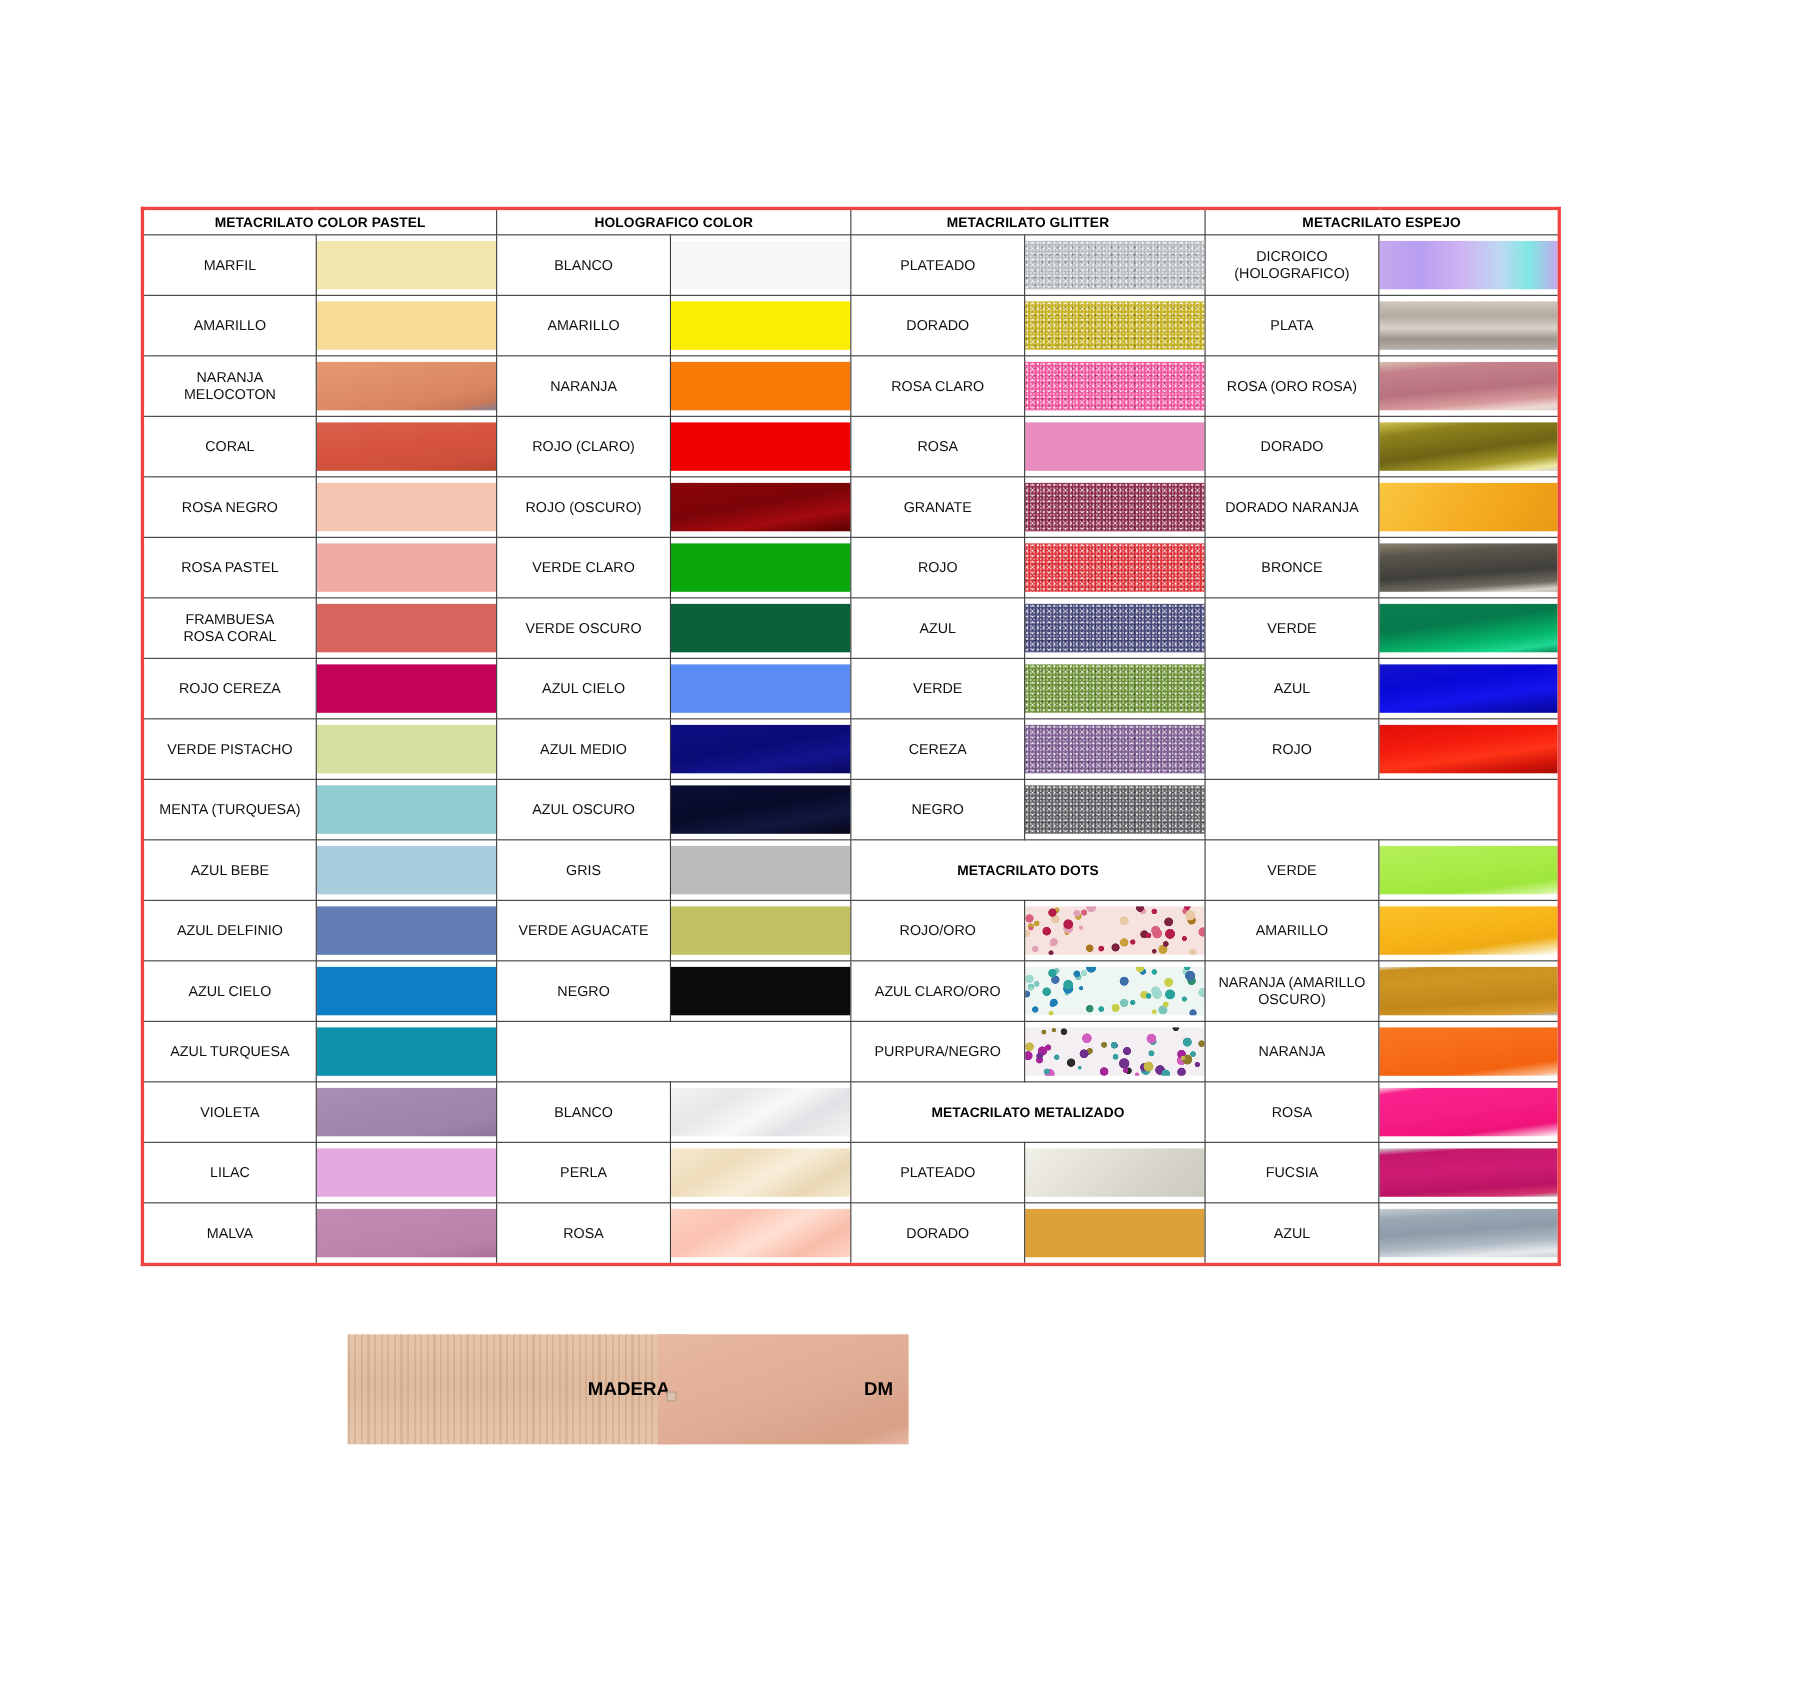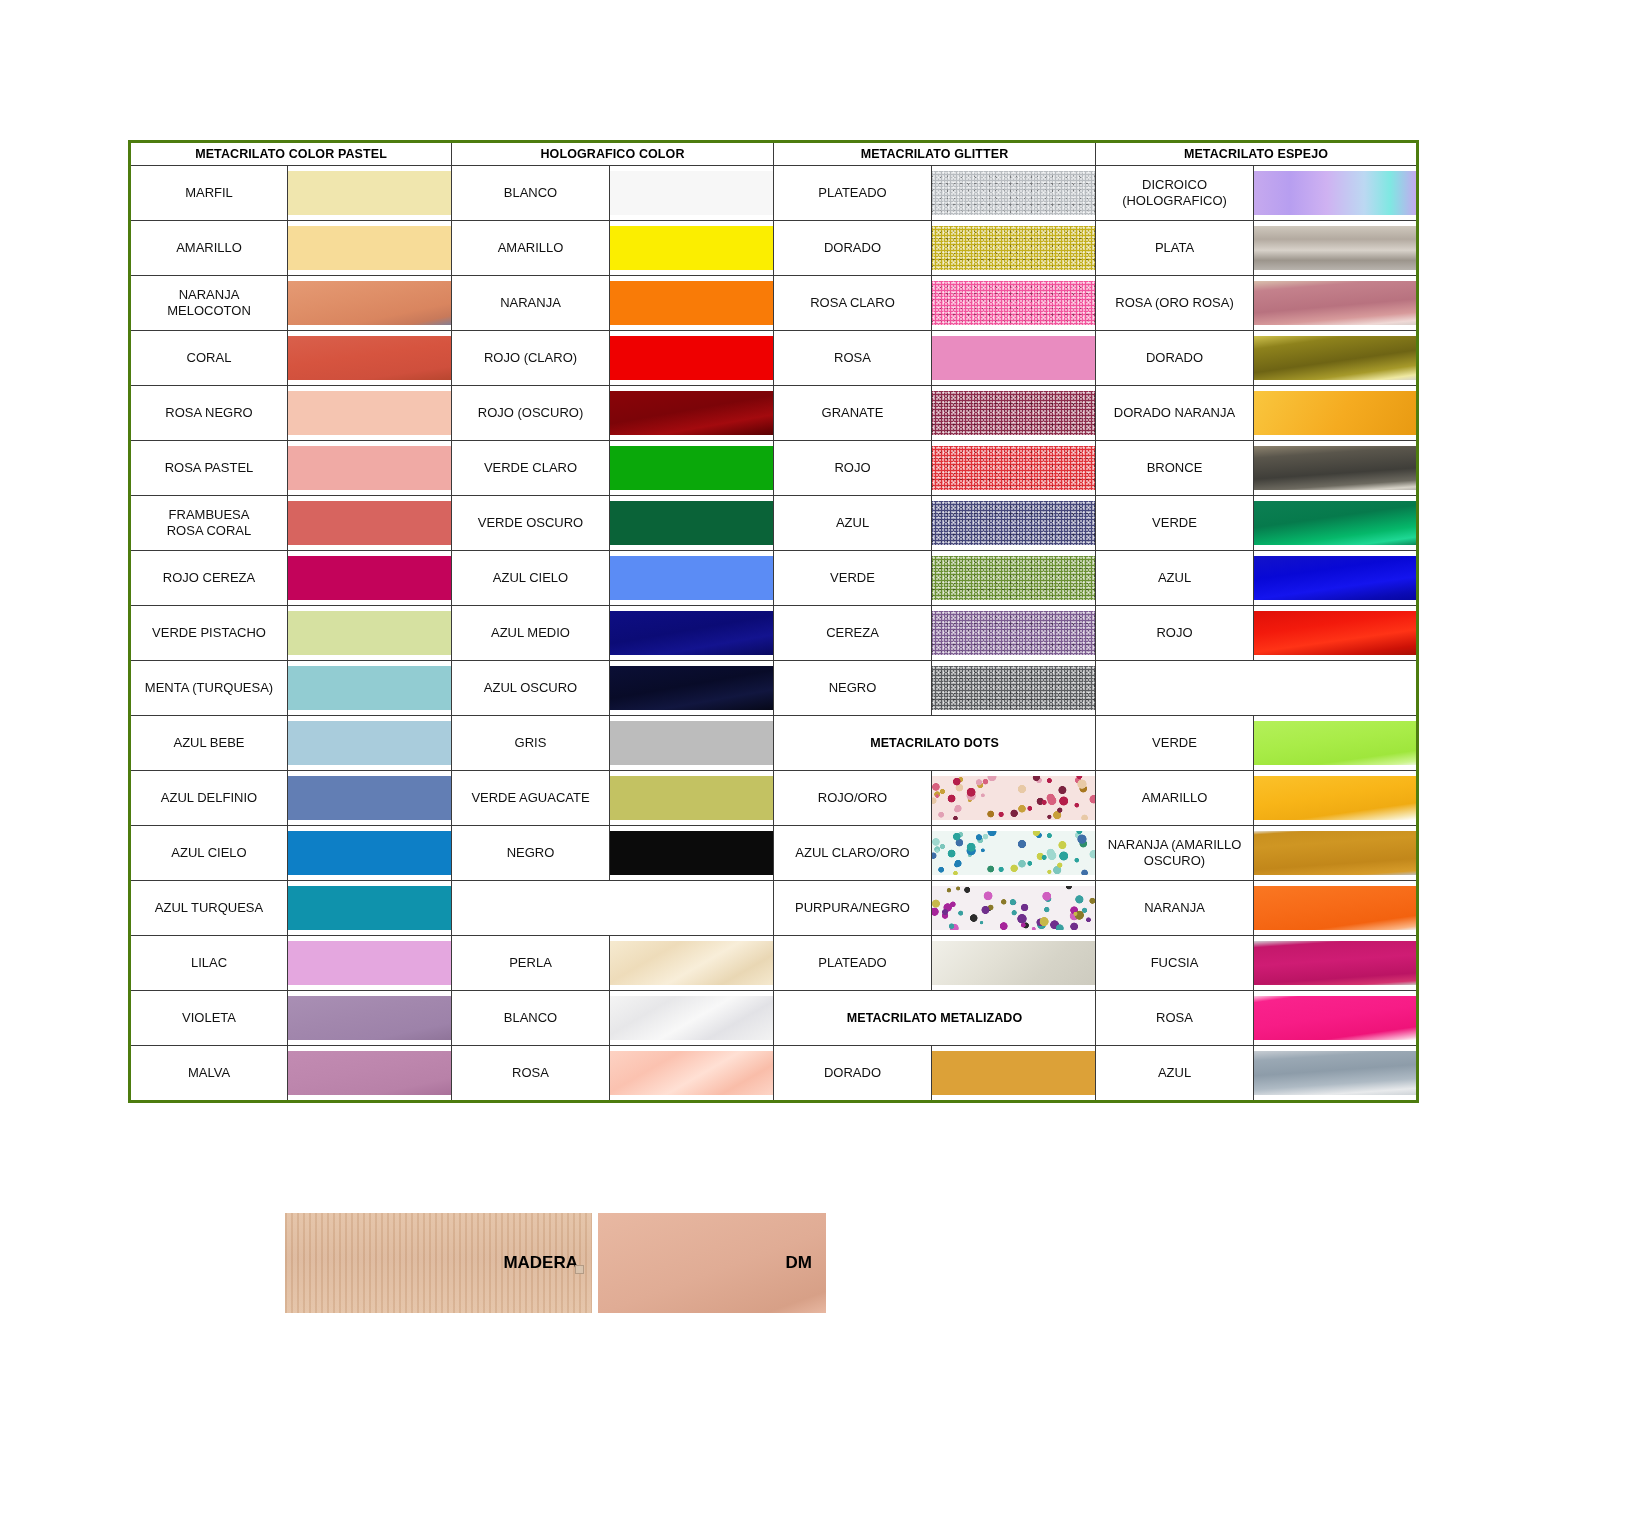--- a/index.html
+++ b/index.html
@@ -12,21 +12,21 @@
     border-collapse:collapse;
     table-layout:fixed;
   }
   table.chart td{
     border:1.5px solid #3a3a3a;
     padding:0;
     vertical-align:middle;
     background:#ffffff;
   }
   
-  table.chart{border:3px solid #4d7c0f;}
+  table.chart{border:3px solid #ef4444;margin-top:48px;}
 
   col.lbl{width:158px;}
   col.sw{width:164px;}
 
   td.hdr{
     background:#bfe0ea;
     text-align:center;
     font-weight:bold;
     font-size:12.5px;
     letter-spacing:.1px;
@@ -356,55 +356,55 @@
             <span class="swatch dots" style="background-image: radial-gradient(circle at 12.8% 41.6%, rgb(166, 36, 154) 0px, rgb(166, 36, 154) 2.5px, transparent 3.1px), radial-gradient(circle at 30.4% 83.2%, rgb(57, 160, 160) 0px, rgb(57, 160, 160) 1.4px, transparent 2px), radial-gradient(circle at 49.6% 36.8%, rgb(57, 160, 160) 0px, rgb(57, 160, 160) 2.8px, transparent 3.4px), radial-gradient(circle at 98.4% 33.6%, rgb(138, 122, 42) 0px, rgb(138, 122, 42) 2.7px, transparent 3.3px), radial-gradient(circle at 56% 88.8%, rgb(166, 36, 154) 0px, rgb(166, 36, 154) 2.1px, transparent 2.7px), radial-gradient(circle at 10.4% 9.6%, rgb(138, 122, 42) 0px, rgb(138, 122, 42) 1.9px, transparent 2.5px), radial-gradient(circle at 17.6% 61.6%, rgb(57, 160, 160) 0px, rgb(57, 160, 160) 2.2px, transparent 2.8px), radial-gradient(circle at 68.8% 80.8%, rgb(199, 184, 74) 0px, rgb(199, 184, 74) 4.2px, transparent 4.8px), radial-gradient(circle at 90.4% 30.4%, rgb(57, 160, 160) 0px, rgb(57, 160, 160) 3.8px, transparent 4.4px), radial-gradient(circle at 78.4% 96%, rgb(57, 160, 160) 0px, rgb(57, 160, 160) 3.6px, transparent 4.2px), radial-gradient(circle at 50.4% 37.6%, rgb(111, 47, 140) 0px, rgb(111, 47, 140) 1.9px, transparent 2.5px), radial-gradient(circle at 70.4% 23.2%, rgb(208, 95, 192) 0px, rgb(208, 95, 192) 4.1px, transparent 4.7px), radial-gradient(circle at 88% 63.2%, rgb(199, 184, 74) 0px, rgb(199, 184, 74) 1.7px, transparent 2.3px), radial-gradient(circle at 56.8% 48.8%, rgb(111, 47, 140) 0px, rgb(111, 47, 140) 3.4px, transparent 4px), radial-gradient(circle at 12% 91.2%, rgb(57, 160, 160) 0px, rgb(57, 160, 160) 2.4px, transparent 3px), radial-gradient(circle at 44% 91.2%, rgb(166, 36, 154) 0px, rgb(166, 36, 154) 3.6px, transparent 4.2px), radial-gradient(circle at 44% 36%, rgb(138, 122, 42) 0px, rgb(138, 122, 42) 2.4px, transparent 3px), radial-gradient(circle at 90.4% 66.4%, rgb(138, 122, 42) 0px, rgb(138, 122, 42) 4.2px, transparent 4.8px), radial-gradient(circle at 32.8% 54.4%, rgb(111, 47, 140) 0px, rgb(111, 47, 140) 3.7px, transparent 4.3px), radial-gradient(circle at 2.4% 40%, rgb(199, 184, 74) 0px, rgb(199, 184, 74) 3.7px, transparent 4.3px), radial-gradient(circle at 87.2% 55.2%, rgb(166, 36, 154) 0px, rgb(166, 36, 154) 3.6px, transparent 4.2px), radial-gradient(circle at 50.4% 60.8%, rgb(57, 160, 160) 0px, rgb(57, 160, 160) 2.3px, transparent 2.9px), radial-gradient(circle at 71.2% 28.8%, rgb(57, 160, 160) 0px, rgb(57, 160, 160) 3px, transparent 3.6px), radial-gradient(circle at 70.4% 53.6%, rgb(57, 160, 160) 0px, rgb(57, 160, 160) 2.4px, transparent 3px), radial-gradient(circle at 96% 76.8%, rgb(111, 47, 140) 0px, rgb(111, 47, 140) 2.1px, transparent 2.7px), radial-gradient(circle at 36% 48.8%, rgb(138, 122, 42) 0px, rgb(138, 122, 42) 2.5px, transparent 3.1px), radial-gradient(circle at 25.6% 72.8%, rgb(43, 43, 43) 0px, rgb(43, 43, 43) 3.5px, transparent 4.1px), radial-gradient(circle at 1.6% 58.4%, rgb(166, 36, 154) 0px, rgb(166, 36, 154) 3.8px, transparent 4.4px), radial-gradient(circle at 55.2% 74.4%, rgb(111, 47, 140) 0px, rgb(111, 47, 140) 4.4px, transparent 5px), radial-gradient(circle at 34.4% 22.4%, rgb(208, 95, 192) 0px, rgb(208, 95, 192) 4.1px, transparent 4.7px), radial-gradient(circle at 66.4% 82.4%, rgb(111, 47, 140) 0px, rgb(111, 47, 140) 3.5px, transparent 4.1px), radial-gradient(circle at 8% 59.2%, rgb(111, 47, 140) 0px, rgb(111, 47, 140) 2.7px, transparent 3.3px), radial-gradient(circle at 13.6% 96%, rgb(208, 95, 192) 0px, rgb(208, 95, 192) 4.2px, transparent 4.8px), radial-gradient(circle at 35.3% 52.8%, rgb(43, 43, 43) 0px, rgb(43, 43, 43) 1.4px, transparent 2px), radial-gradient(circle at 57.6% 89.6%, rgb(43, 43, 43) 0px, rgb(43, 43, 43) 2.7px, transparent 3.3px), radial-gradient(circle at 75.2% 88%, rgb(111, 47, 140) 0px, rgb(111, 47, 140) 4.1px, transparent 4.7px), radial-gradient(circle at 16% 5.6%, rgb(138, 122, 42) 0px, rgb(138, 122, 42) 1.7px, transparent 2.3px), radial-gradient(circle at 9.6% 48.8%, rgb(166, 36, 154) 0px, rgb(166, 36, 154) 3.9px, transparent 4.5px), radial-gradient(circle at 8% 67.2%, rgb(166, 36, 154) 0px, rgb(166, 36, 154) 2.9px, transparent 3.5px), radial-gradient(circle at 84% 0.8%, rgb(43, 43, 43) 0px, rgb(43, 43, 43) 2.7px, transparent 3.3px), radial-gradient(circle at 21.6% 8.8%, rgb(43, 43, 43) 0px, rgb(43, 43, 43) 2.7px, transparent 3.3px), radial-gradient(circle at 93.6% 55.2%, rgb(57, 160, 160) 0px, rgb(57, 160, 160) 2.3px, transparent 2.9px), radial-gradient(circle at 62.4% 97.6%, rgb(208, 95, 192) 0px, rgb(208, 95, 192) 1.7px, transparent 2.3px), radial-gradient(circle at 87.2% 92%, rgb(111, 47, 140) 0px, rgb(111, 47, 140) 3.6px, transparent 4.2px), radial-gradient(circle at 87.2% 68%, rgb(208, 95, 192) 0px, rgb(208, 95, 192) 4.1px, transparent 4.7px), radial-gradient(circle at 67.2% 88%, rgb(57, 160, 160) 0px, rgb(57, 160, 160) 4.1px, transparent 4.7px), linear-gradient(rgb(244, 239, 242), rgb(244, 239, 242)); background-size: 100% 100%; background-repeat: no-repeat;"></span>
           </td>
     <td class="lbl"><span>NARANJA</span></td>
     <td class="sw">
             <span class="swatch photo" style="background-image: linear-gradient(172deg, rgb(250, 119, 34) 0%, rgb(247, 107, 24) 45%, rgb(243, 98, 15) 78%, rgb(251, 179, 130) 94%, rgb(238, 238, 238) 100%); background-size: 100% 100%; background-repeat: no-repeat;"></span>
           </td>
   </tr>
 
 
   <tr>
-    <td class="lbl"><span>LILAC</span></td>
-    <td class="sw">
-            <span class="swatch" style="background: rgb(228, 167, 223);"></span>
-          </td>
-    <td class="lbl"><span>PERLA</span></td>
-    <td class="sw">
-            <span class="swatch photo" style="background-image: linear-gradient(150deg, rgb(246, 234, 208) 0%, rgb(238, 220, 186) 30%, rgb(248, 238, 217) 55%, rgb(233, 215, 180) 78%, rgb(245, 233, 207) 100%); background-size: 100% 100%; background-repeat: no-repeat;"></span>
-          </td>
-    <td class="lbl"><span>PLATEADO</span></td>
-    <td class="sw">
-            <span class="swatch photo" style="background-image: linear-gradient(135deg, rgb(241, 240, 233) 0%, rgb(227, 225, 214) 38%, rgb(214, 212, 200) 68%, rgb(205, 203, 191) 100%); background-size: 100% 100%; background-repeat: no-repeat;"></span>
-          </td>
-    <td class="lbl"><span>FUCSIA</span></td>
-    <td class="sw">
-            <span class="swatch photo" style="background-image: linear-gradient(176deg, rgb(207, 210, 212) 0%, rgb(196, 24, 107) 12%, rgb(207, 28, 116) 45%, rgb(187, 20, 100) 78%, rgb(212, 51, 111) 92%, rgb(200, 197, 194) 100%); background-size: 100% 100%; background-repeat: no-repeat;"></span>
-          </td>
-  </tr>
-
-  <tr>
     <td class="lbl"><span>VIOLETA</span></td>
     <td class="sw">
             <span class="swatch photo" style="background-image: linear-gradient(168deg, rgb(169, 143, 180) 0%, rgb(162, 135, 173) 45%, rgb(157, 130, 169) 78%, rgb(143, 116, 153) 100%); background-size: 100% 100%; background-repeat: no-repeat;"></span>
           </td>
     <td class="lbl"><span>BLANCO</span></td>
     <td class="sw">
             <span class="swatch photo" style="background-image: linear-gradient(150deg, rgb(244, 244, 244) 0%, rgb(231, 231, 233) 28%, rgb(248, 248, 248) 52%, rgb(226, 226, 230) 72%, rgb(243, 243, 243) 100%); background-size: 100% 100%; background-repeat: no-repeat;"></span>
           </td>
     <td class="hdr" colspan="2">METACRILATO METALIZADO</td>
     <td class="lbl"><span>ROSA</span></td>
     <td class="sw">
             <span class="swatch photo" style="background-image: linear-gradient(172deg, rgb(252, 208, 228) 0%, rgb(249, 34, 140) 10%, rgb(247, 28, 134) 48%, rgb(239, 19, 121) 80%, rgb(251, 186, 214) 95%, rgb(255, 255, 255) 100%); background-size: 100% 100%; background-repeat: no-repeat;"></span>
           </td>
   </tr>
 
   <tr>
+    <td class="lbl"><span>LILAC</span></td>
+    <td class="sw">
+            <span class="swatch" style="background: rgb(228, 167, 223);"></span>
+          </td>
+    <td class="lbl"><span>PERLA</span></td>
+    <td class="sw">
+            <span class="swatch photo" style="background-image: linear-gradient(150deg, rgb(246, 234, 208) 0%, rgb(238, 220, 186) 30%, rgb(248, 238, 217) 55%, rgb(233, 215, 180) 78%, rgb(245, 233, 207) 100%); background-size: 100% 100%; background-repeat: no-repeat;"></span>
+          </td>
+    <td class="lbl"><span>PLATEADO</span></td>
+    <td class="sw">
+            <span class="swatch photo" style="background-image: linear-gradient(135deg, rgb(241, 240, 233) 0%, rgb(227, 225, 214) 38%, rgb(214, 212, 200) 68%, rgb(205, 203, 191) 100%); background-size: 100% 100%; background-repeat: no-repeat;"></span>
+          </td>
+    <td class="lbl"><span>FUCSIA</span></td>
+    <td class="sw">
+            <span class="swatch photo" style="background-image: linear-gradient(176deg, rgb(207, 210, 212) 0%, rgb(196, 24, 107) 12%, rgb(207, 28, 116) 45%, rgb(187, 20, 100) 78%, rgb(212, 51, 111) 92%, rgb(200, 197, 194) 100%); background-size: 100% 100%; background-repeat: no-repeat;"></span>
+          </td>
+  </tr>
+
+  <tr>
     <td class="lbl"><span>MALVA</span></td>
     <td class="sw">
             <span class="swatch photo" style="background-image: linear-gradient(168deg, rgb(194, 139, 178) 0%, rgb(189, 134, 173) 45%, rgb(184, 129, 168) 78%, rgb(169, 113, 154) 100%); background-size: 100% 100%; background-repeat: no-repeat;"></span>
           </td>
     <td class="lbl"><span>ROSA</span></td>
     <td class="sw">
             <span class="swatch photo" style="background-image: linear-gradient(150deg, rgb(253, 210, 195) 0%, rgb(251, 194, 176) 30%, rgb(255, 224, 212) 55%, rgb(249, 189, 169) 78%, rgb(253, 213, 199) 100%); background-size: 100% 100%; background-repeat: no-repeat;"></span>
           </td>
     <td class="lbl"><span>DORADO</span></td>
     <td class="sw">
@@ -413,21 +413,21 @@
     <td class="lbl"><span>AZUL</span></td>
     <td class="sw">
             <span class="swatch photo" style="background-image: linear-gradient(176deg, rgb(199, 205, 211) 0%, rgb(154, 168, 180) 18%, rgb(141, 156, 169) 45%, rgb(174, 186, 196) 70%, rgb(232, 234, 236) 88%, rgb(207, 212, 216) 100%); background-size: 100% 100%; background-repeat: no-repeat;"></span>
           </td>
   </tr>
 
   </tbody>
 </table>
 
 <div id="wood-row">
-  <div class="woodcell" id="wood-madera" style="background: repeating-linear-gradient(90deg, rgba(160, 115, 80, 0.14) 0px, rgba(160, 115, 80, 0.14) 2px, rgba(255, 255, 255, 0.1) 2px, rgba(255, 255, 255, 0.1) 6px), linear-gradient(rgb(227, 191, 161) 0%, rgb(220, 181, 151) 45%, rgb(227, 191, 161) 100%);">
+  <div class="woodcell" id="wood-madera" style="background: repeating-linear-gradient(90deg, rgba(160, 115, 80, 0.14) 0px, rgba(160, 115, 80, 0.14) 2px, rgba(255, 255, 255, 0.1) 2px, rgba(255, 255, 255, 0.1) 6px), linear-gradient(rgb(227, 191, 161) 0%, rgb(220, 181, 151) 45%, rgb(227, 191, 161) 100%); margin-left: 31px;">
     <span class="wlabel">MADERA</span>
     <span class="tinymark"></span>
   </div>
   <div class="woodcell" id="wood-dm" style="background: linear-gradient(160deg, rgb(232, 184, 162) 0%, rgb(224, 172, 149) 55%, rgb(215, 160, 135) 88%, rgb(232, 184, 162) 100%); padding-left: 10px;">
     <span class="wlabel">DM</span>
   </div>
 </div>
 
 </div>
 

